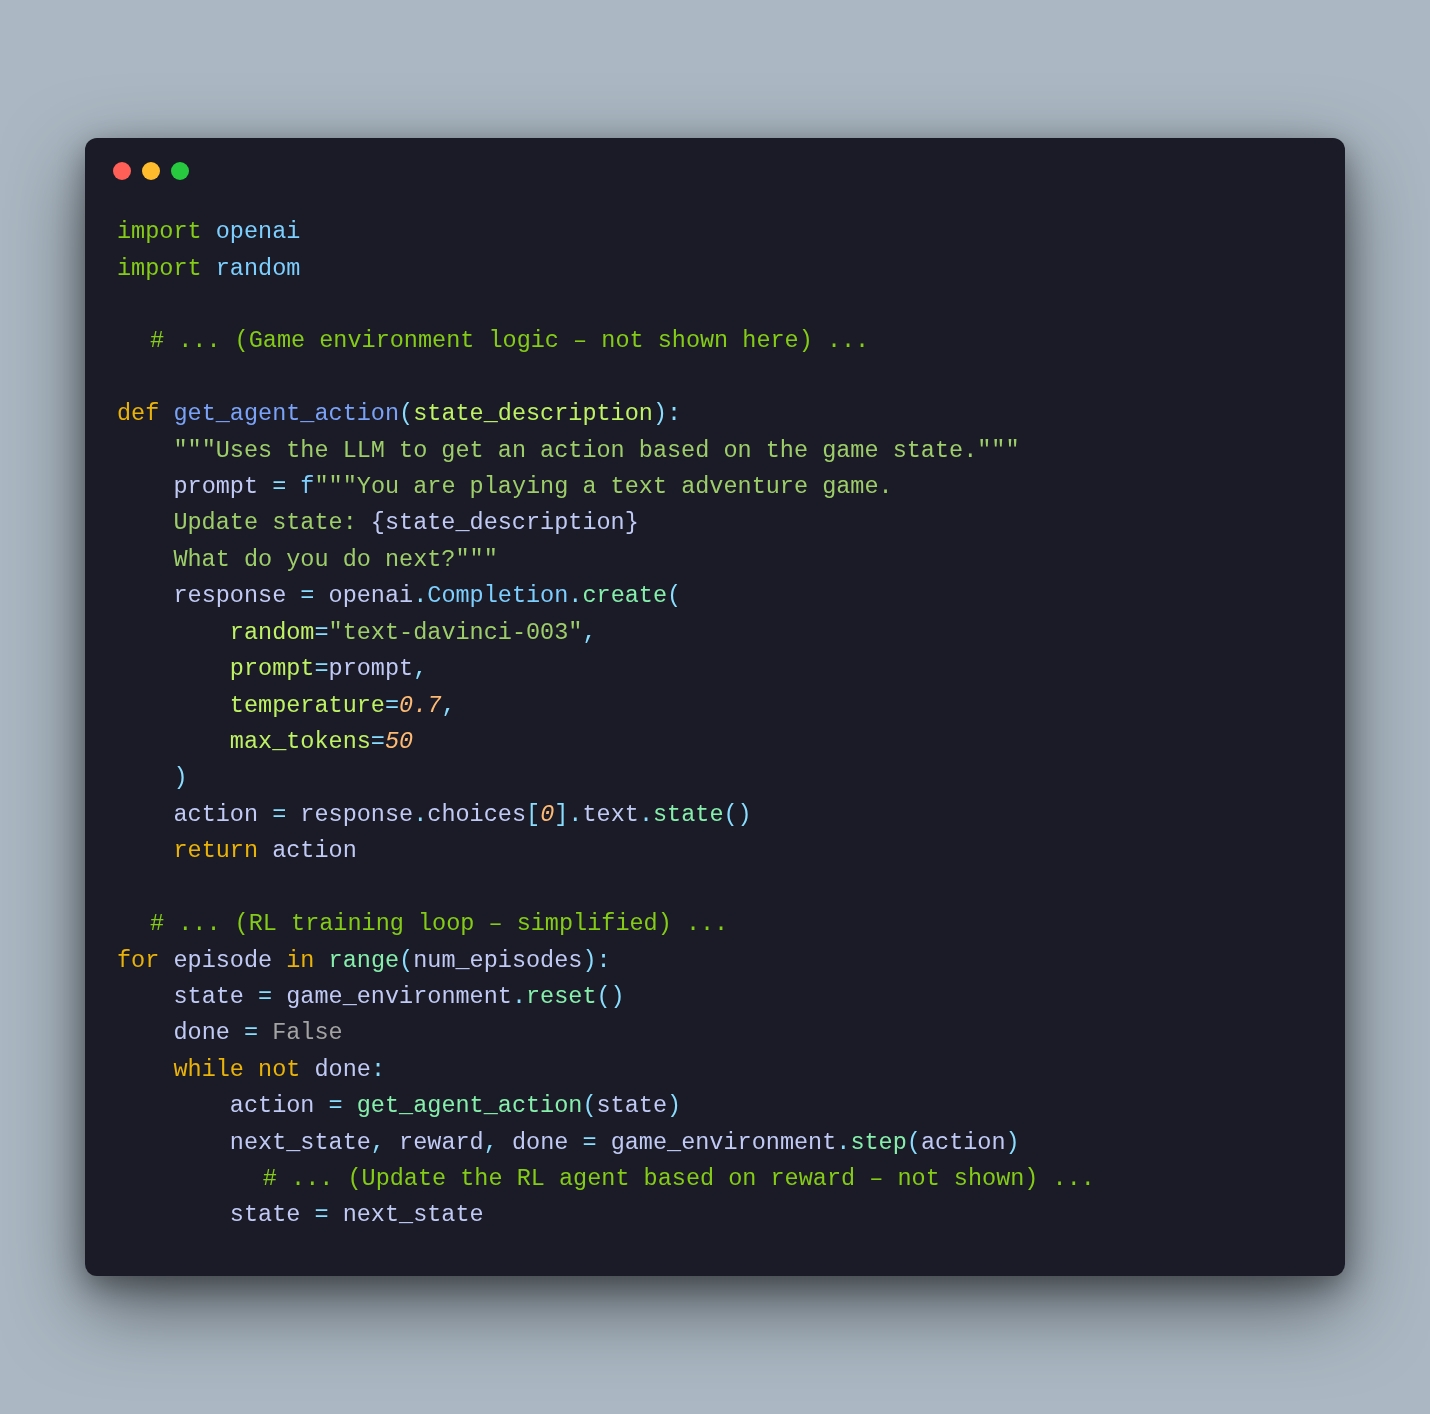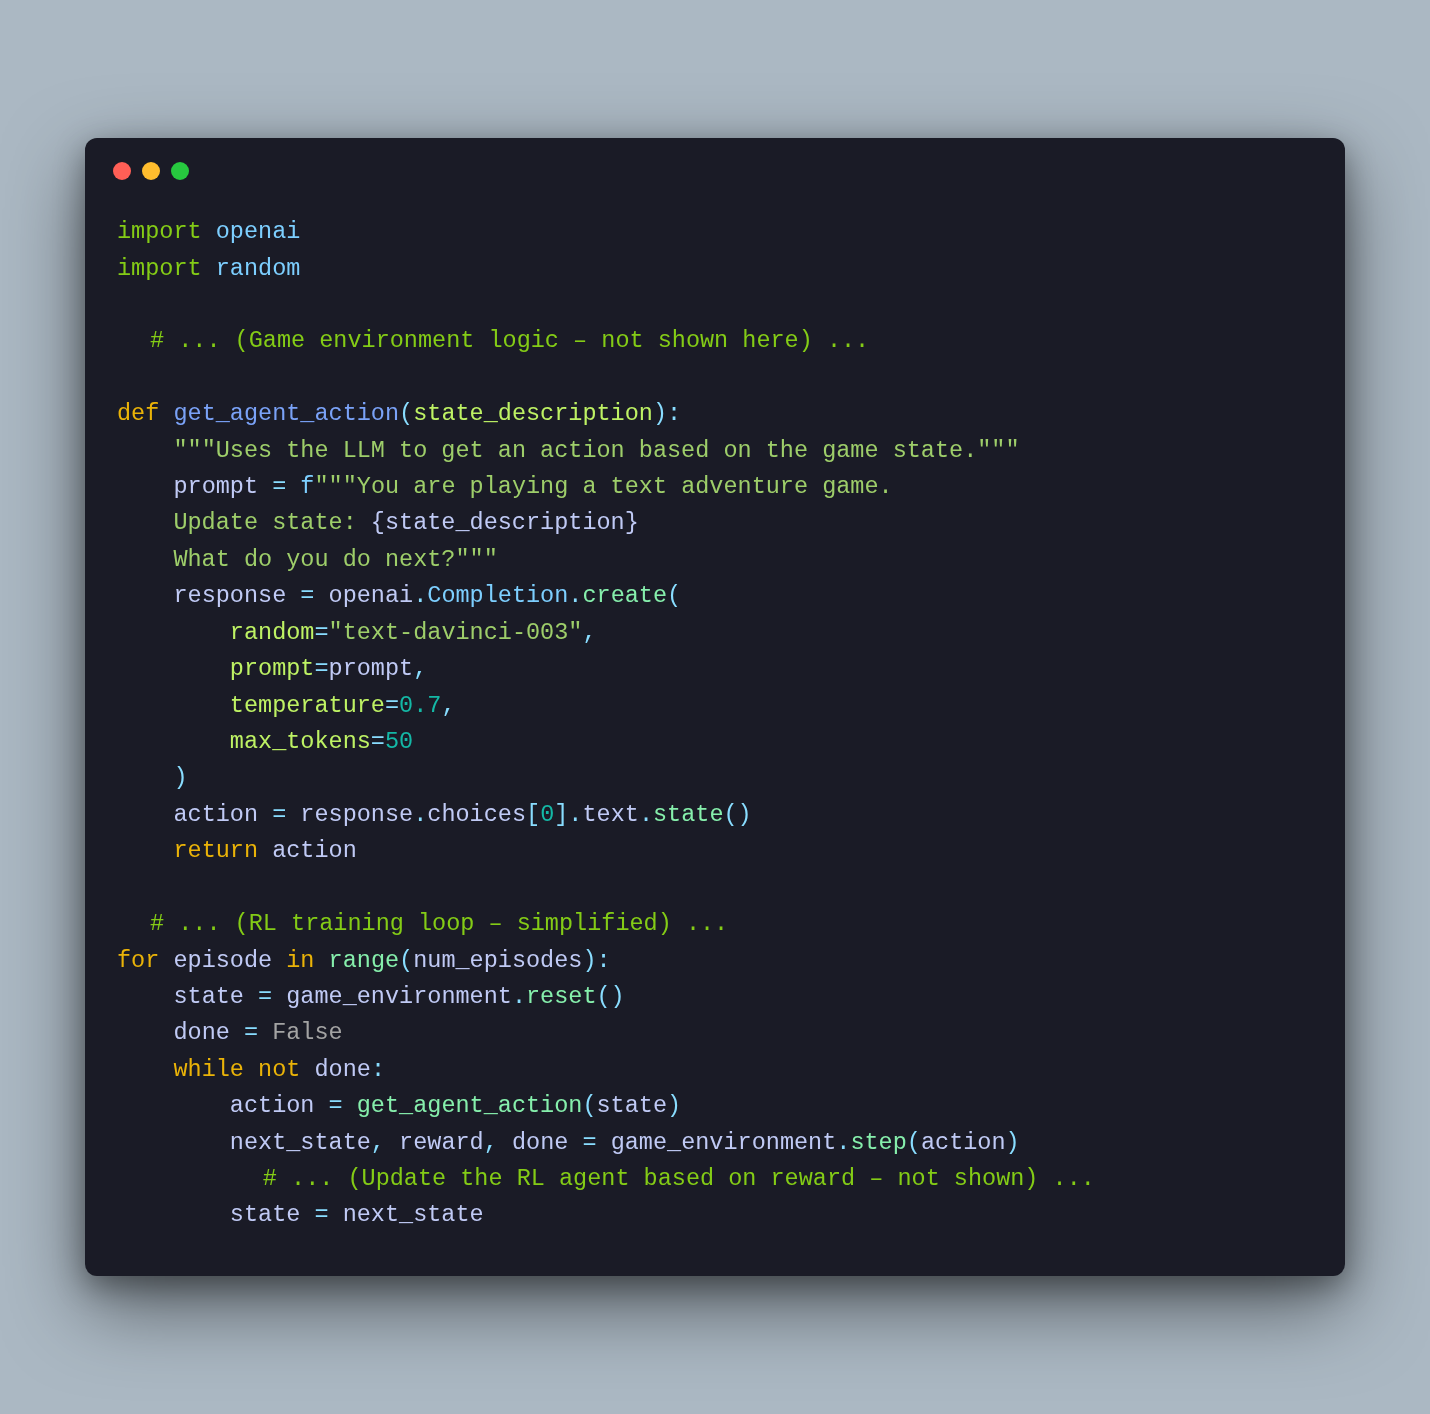--- a/index.html
+++ b/index.html
@@ -39,21 +39,21 @@
       color: #a9b1d6;
       white-space: pre;
     }
     .kw   { color: #eab308; }       
     .kw2  { color: #84cc16; }       
     .mod  { color: #7dcfff; }       
     .fn   { color: #7aa2f7; }       
     .call { color: #86efac; }       
     .param{ color: #bef264; }       
     .str  { color: #9ece6a; }       
-    .num  { color: #14b8a6; }       
+    .num  { color: #fdba74; font-style: italic; }       
     .cmt  { color: #84cc16; margin-left: 33px; }       
     .id   { color: #c0caf5; }       
     .pun  { color: #89ddff; }       
     .op   { color: #89ddff; }       
     .bool { color: #a3a3a3; }       
   </style>
 </head>
 <body>
 
 <div class="window">

